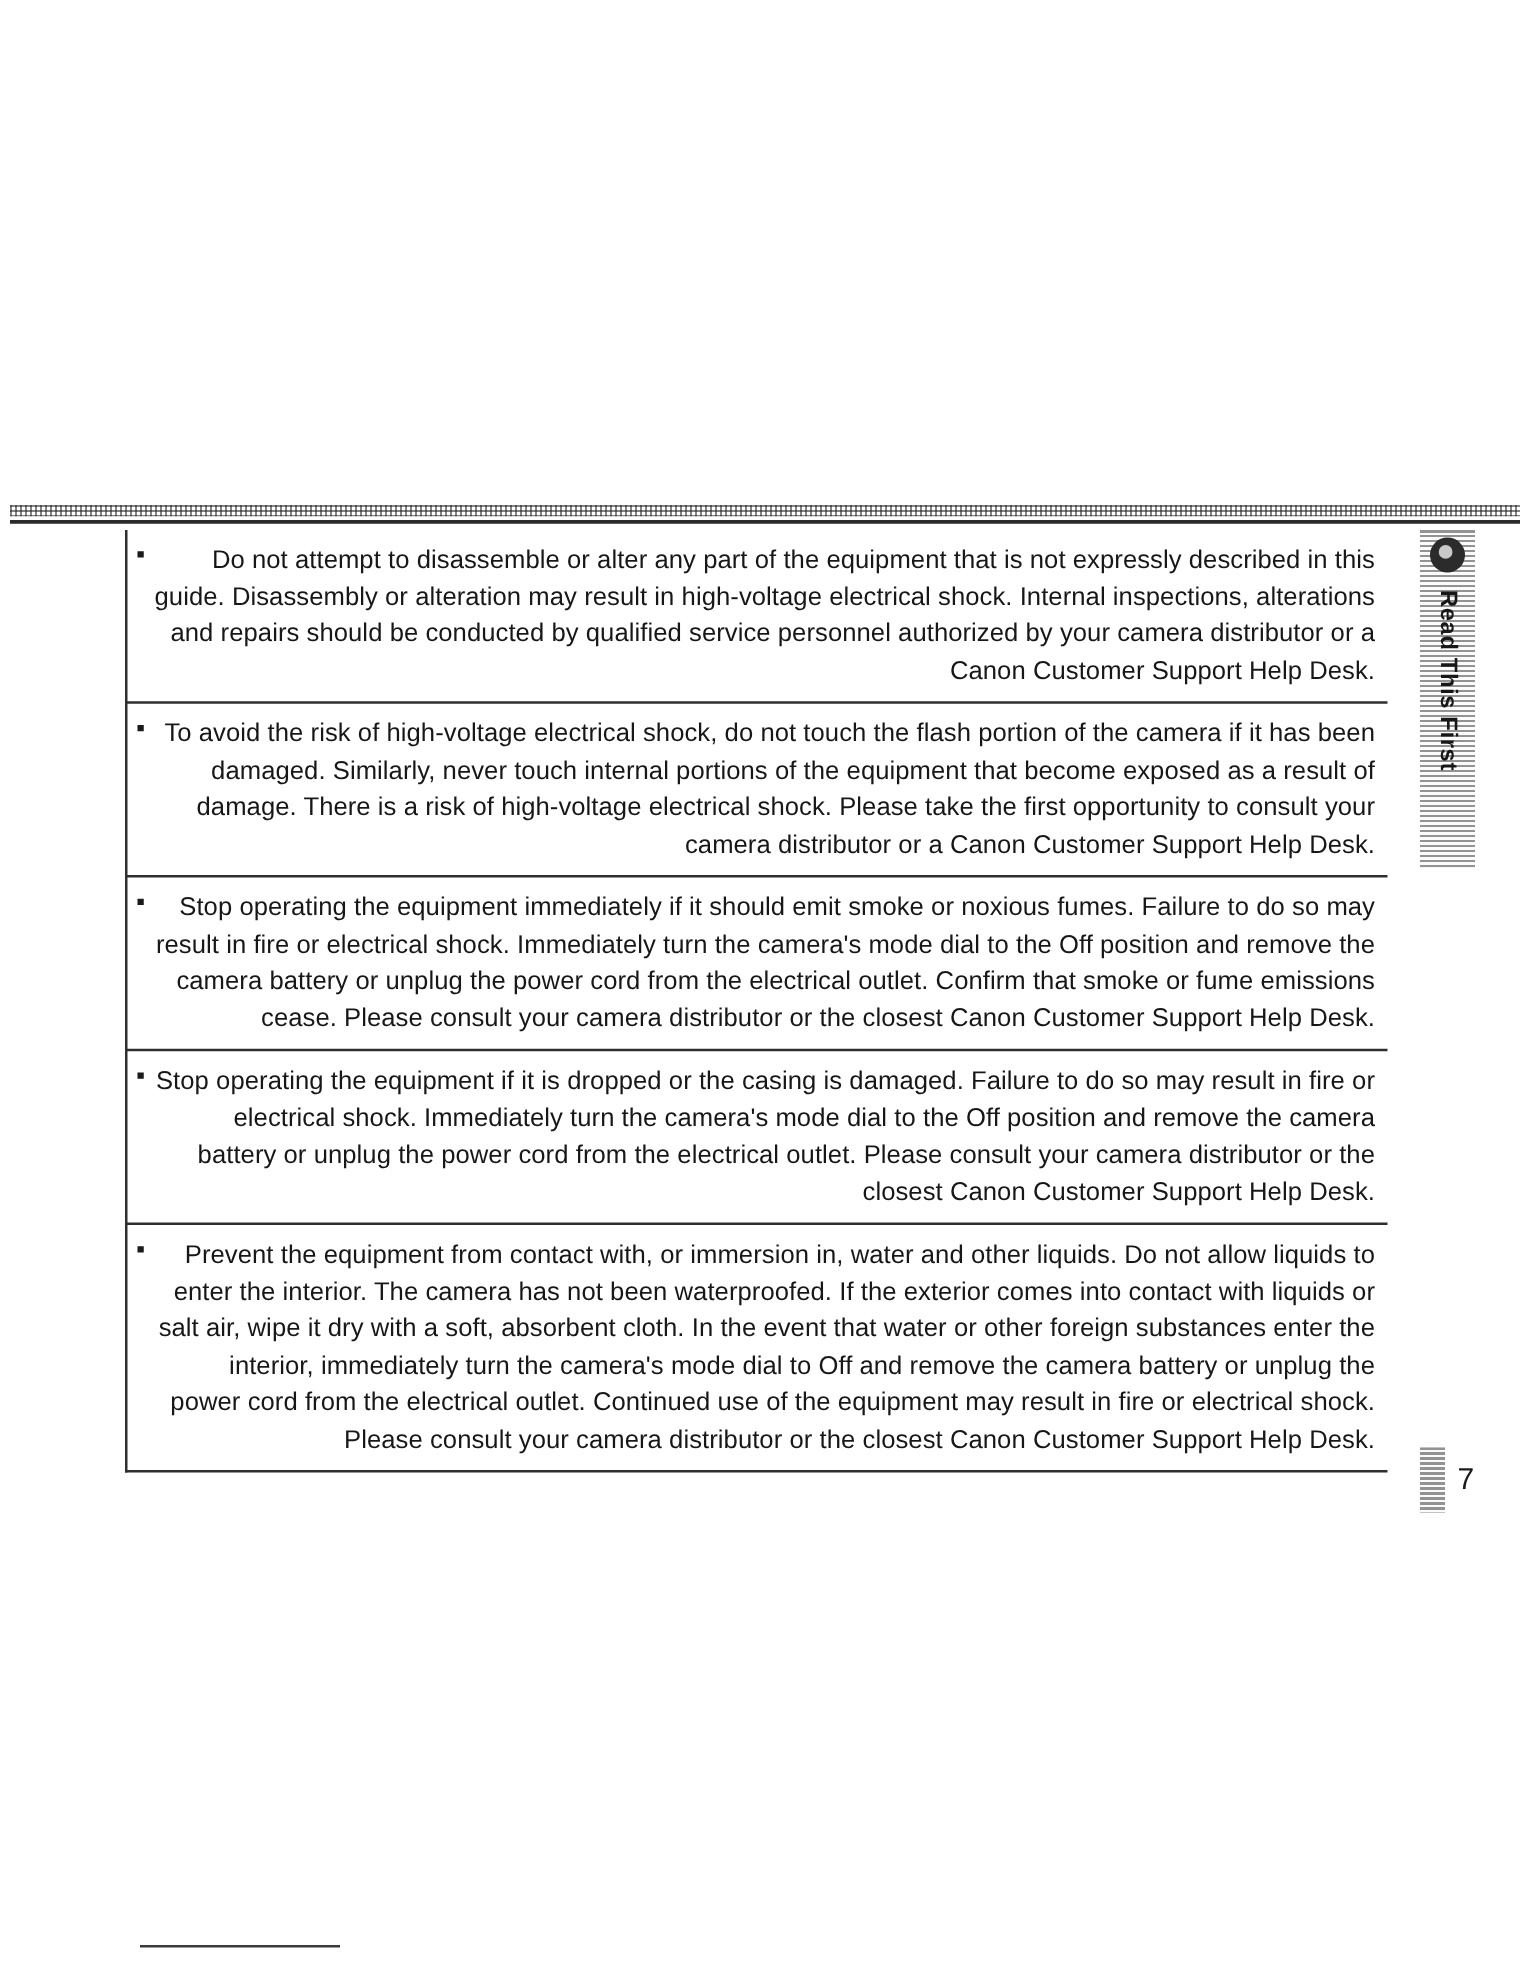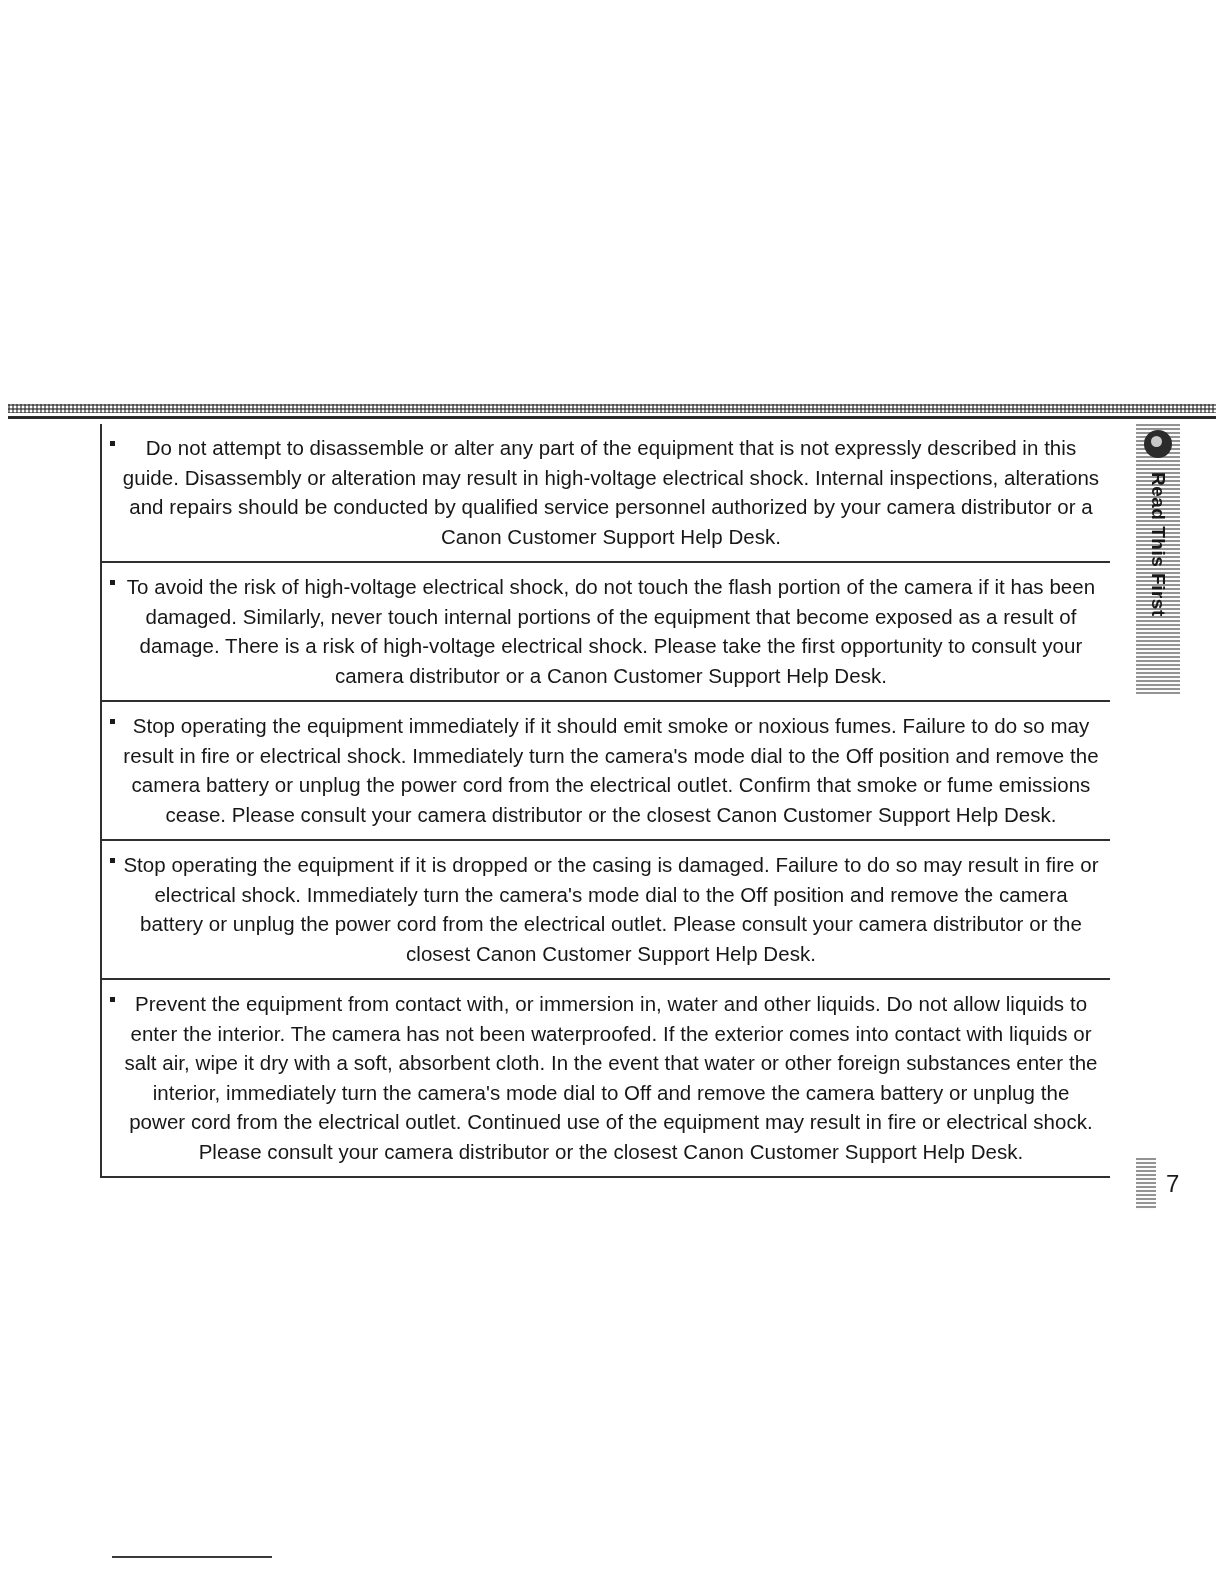--- a/index.html
+++ b/index.html
@@ -78,21 +78,21 @@
     width: 5px;
     height: 5px;
     background: #1a1a1a;
   }
   .bullet-row p {
     margin: 0;
     font-size: 20.5px;
     line-height: 29.5px;
     color: #171717;
     letter-spacing: 0.05px;
-    text-align: center;
+    text-align: right;
   }
 
   
   .side-tab {
     position: absolute;
     left: 1136px;
     top: 424px;
     width: 44px;
     height: 270px;
     background: #d8d8d8;

